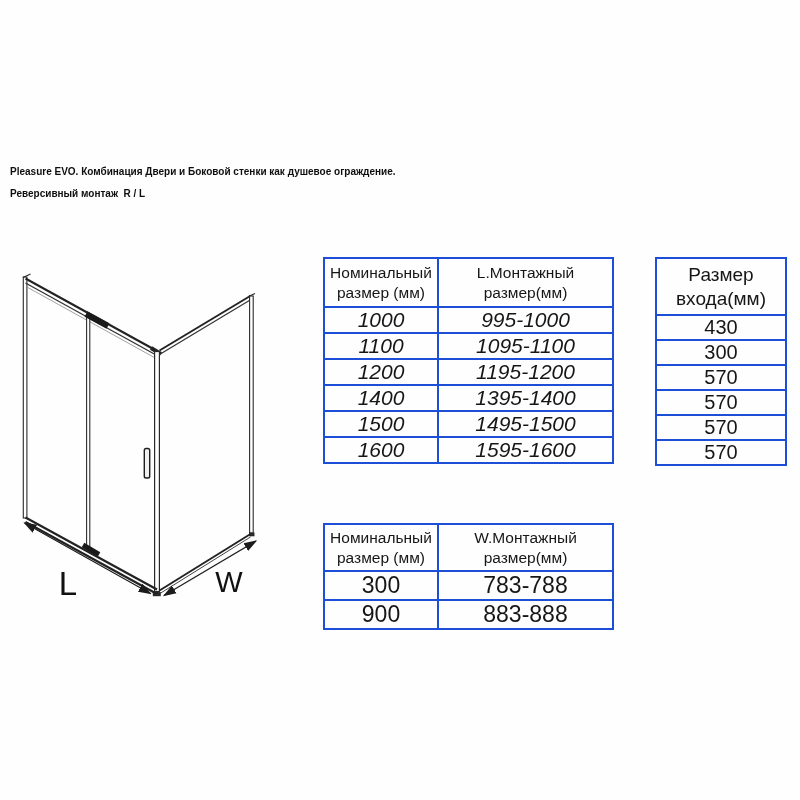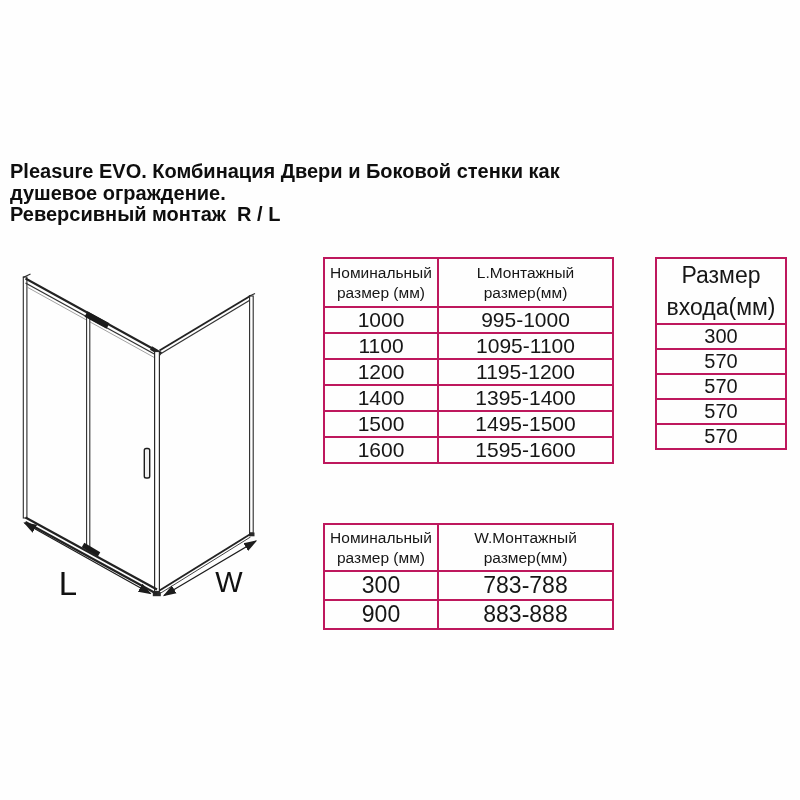--- a/index.html
+++ b/index.html
@@ -17,21 +17,21 @@
     background: #fefefe;
     overflow: hidden;
     color: #141414;
   }
   
   .title-block {
     position: absolute;
     left: 10px;
     top: 161px;
     width: 600px;
-    font-size: 20px;
+    font-size: 10px;
     font-weight: bold;
     line-height: 21.5px;
     color: #0e0e0e;
   }
   .title-line { white-space: pre-wrap; }
 
   
   .diagram-svg {
     position: absolute;
     left: 0;
@@ -41,37 +41,37 @@
   }
 
   
   table.tbl {
     position: absolute;
     border-collapse: collapse;
     table-layout: fixed;
     color: #161616;
   }
   table.tbl th, table.tbl td {
-    border: 2px solid #be185d;
+    border: 2px solid #1d4ed8;
     vertical-align: middle;
     padding: 0;
   }
   table.tbl th {
     font-weight: normal;
     white-space: pre-line;
     text-align: center;
   }
   table.tbl td { text-align: center; }
 
   #length-table { left: 323px; top: 257px; width: 289px; }
   #length-table th { height: 47px; font-size: 15.5px; line-height: 20px; }
-  #length-table td { height: 23.7px; font-size: 21px; }
+  #length-table td { height: 23.7px; font-size: 21px; font-style: italic; }
 
   #entry-table { left: 655px; top: 257px; width: 132px; }
-  #entry-table th { height: 55px; font-size: 23px; line-height: 32px; }
+  #entry-table th { height: 55px; font-size: 19px; line-height: 24px; }
   #entry-table td { height: 22.6px; font-size: 20px; }
 
   #width-table { left: 323px; top: 523px; width: 289px; }
   #width-table th { height: 45px; font-size: 15.5px; line-height: 20px; }
   #width-table td { height: 26px; font-size: 23px; }
 
   .col-nominal { width: 114px; }
   .col-mount   { width: 175px; }
 </style>
 </head>
@@ -181,20 +181,23 @@
 
   <table class="tbl" id="entry-table">
     <thead>
       <tr>
         <th>Размер
 входа(мм)</th>
       </tr>
     </thead>
     <tbody>
         <tr>
+          <td>430</td>
+        </tr>
+        <tr>
           <td>300</td>
         </tr>
         <tr>
           <td>570</td>
         </tr>
         <tr>
           <td>570</td>
         </tr>
         <tr>
           <td>570</td>

